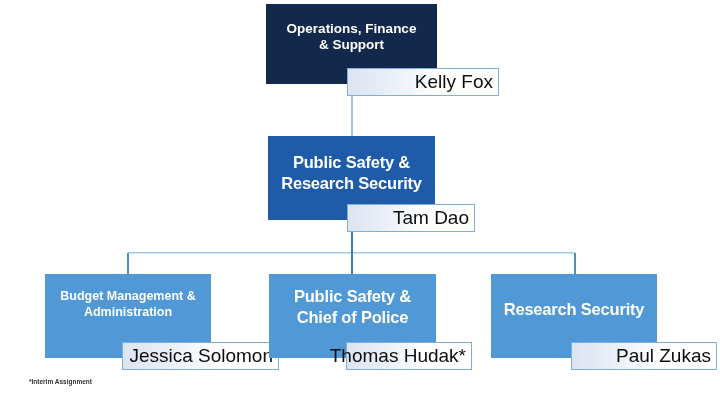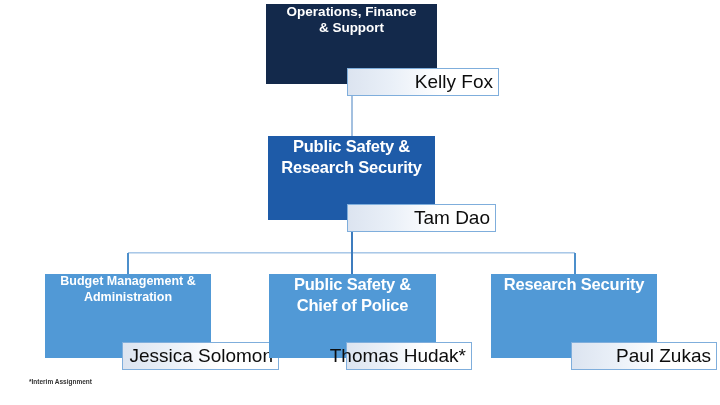--- a/index.html
+++ b/index.html
@@ -9,21 +9,21 @@
     --ink:#0D0D0D;
   }
   html,body{margin:0;padding:0;background:#ffffff;}
   .canvas{
     position:relative;width:720px;height:405px;background:#ffffff;
     overflow:hidden;font-family:"Liberation Sans",sans-serif;
   }
   
   .dept{
     position:absolute;display:flex;flex-direction:column;align-items:center;
-    text-align:center;color:#ffffff;font-weight:bold;
+    justify-content:center;text-align:center;color:#ffffff;font-weight:bold;
     box-sizing:border-box;
   }
   .dept-root{left:266px;top:4px;width:171px;height:80px;background:var(--navy);
     font-size:13.5px;line-height:1.18;padding-bottom:15px;}
   .dept-mid{left:268px;top:136px;width:167px;height:84px;background:var(--blue);
     font-size:16.5px;line-height:1.28;padding-bottom:10px;letter-spacing:-0.2px;}
   .dept-c1{left:45px;top:274px;width:166px;height:84px;background:var(--lightblue);
     font-size:12.5px;line-height:1.25;padding-bottom:22px;}
   .dept-c2{left:269px;top:274px;width:167px;height:84px;background:var(--lightblue);
     font-size:16.5px;line-height:1.28;padding-bottom:18px;letter-spacing:-0.2px;}
@@ -31,21 +31,21 @@
     font-size:16.5px;line-height:1.28;padding-bottom:12px;letter-spacing:-0.2px;}
   
   .plate{
     position:absolute;height:28px;box-sizing:border-box;
     border:1px solid var(--plateborder);
     background:linear-gradient(to right,var(--plate1) 0%,#EAF0F8 30%,var(--plate2) 62%);
     display:flex;align-items:center;justify-content:flex-end;
     font-size:19px;color:var(--ink);padding-right:5px;white-space:nowrap;margin-left:44px;
   }
   .plate-root{left:303px;top:68px;width:152px;}
-  .plate-mid{left:303px;top:204px;width:149px;}
+  .plate-mid{left:303px;top:204px;width:128px;}
   .plate-c1{left:78px;top:342px;width:157px;}
   .plate-c2{left:302px;top:342px;width:126px;}
   .plate-c3{left:527px;top:342px;width:146px;}
   
   .line{position:absolute;}
   .v-root-mid{left:351px;top:95px;width:1.5px;height:41px;background:var(--vpale);}
   .v-mid-c2{left:351px;top:231px;width:1.5px;height:43px;background:var(--vdark);}
   .rail{left:128px;top:252px;width:447px;height:2px;
     background:linear-gradient(to bottom,var(--rail) 0 50%,#CFE0F1 50% 100%);}
   .v-drop-left{left:127px;top:253px;width:1.5px;height:21px;background:var(--vside);}

